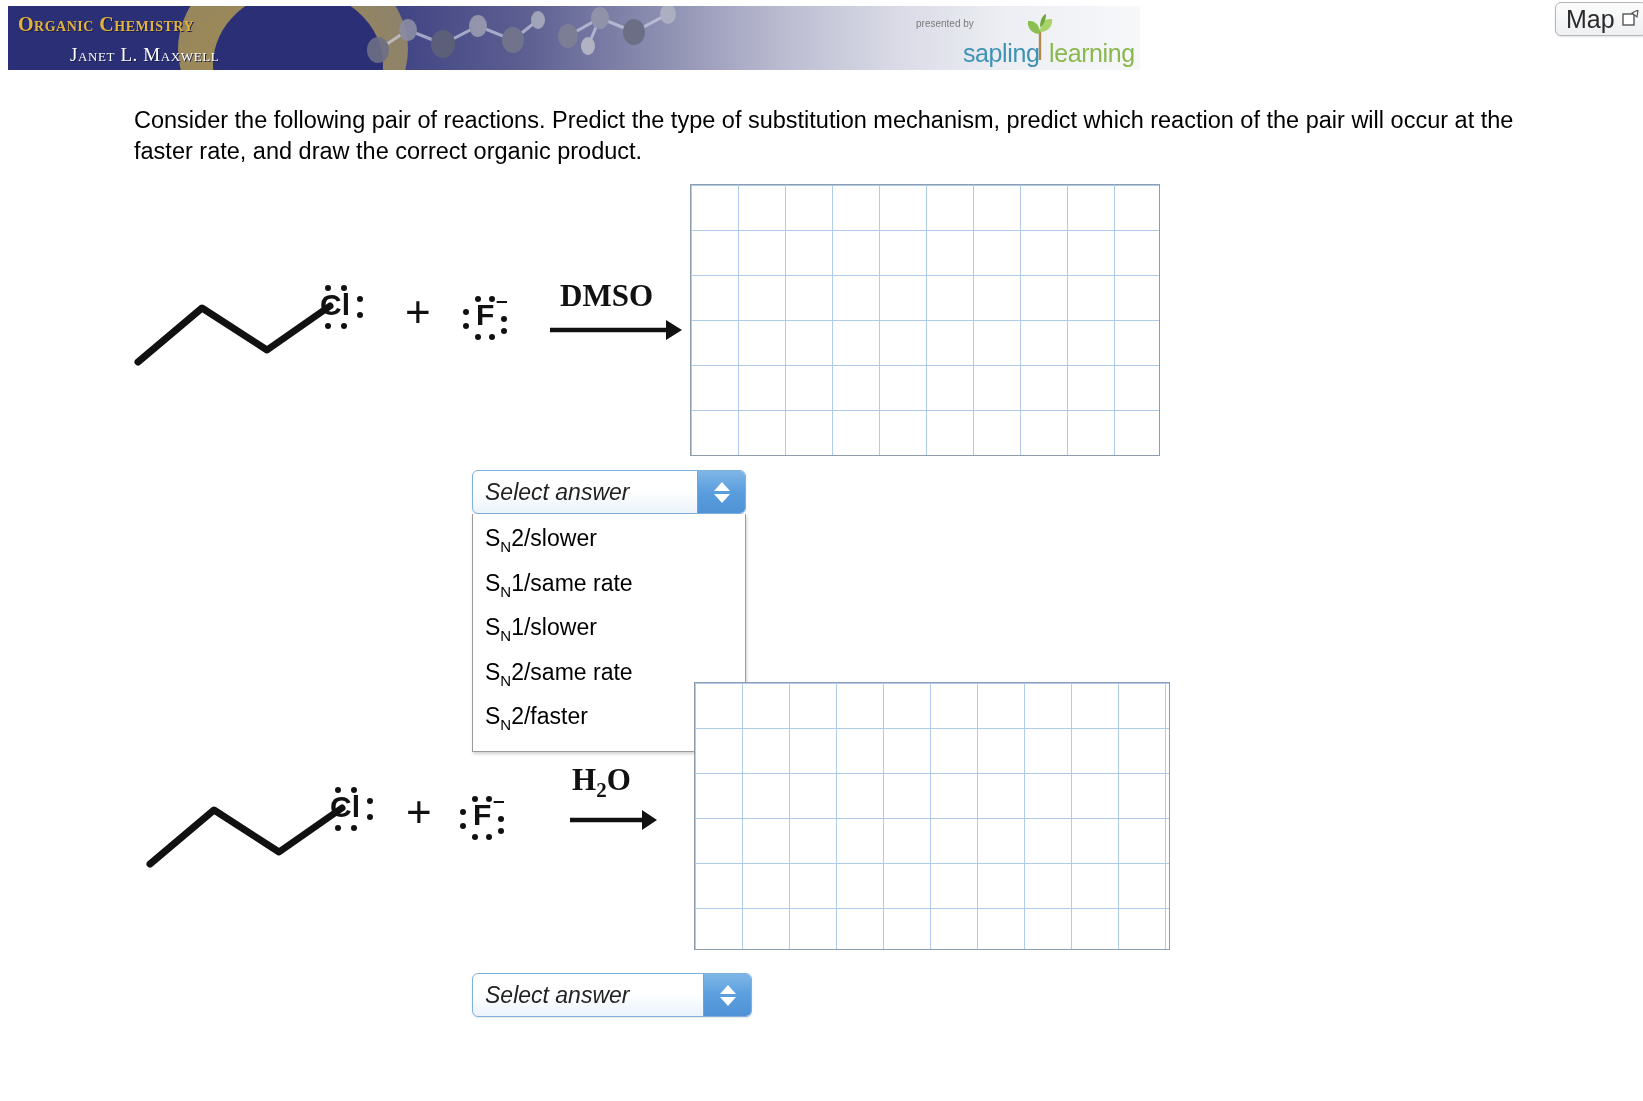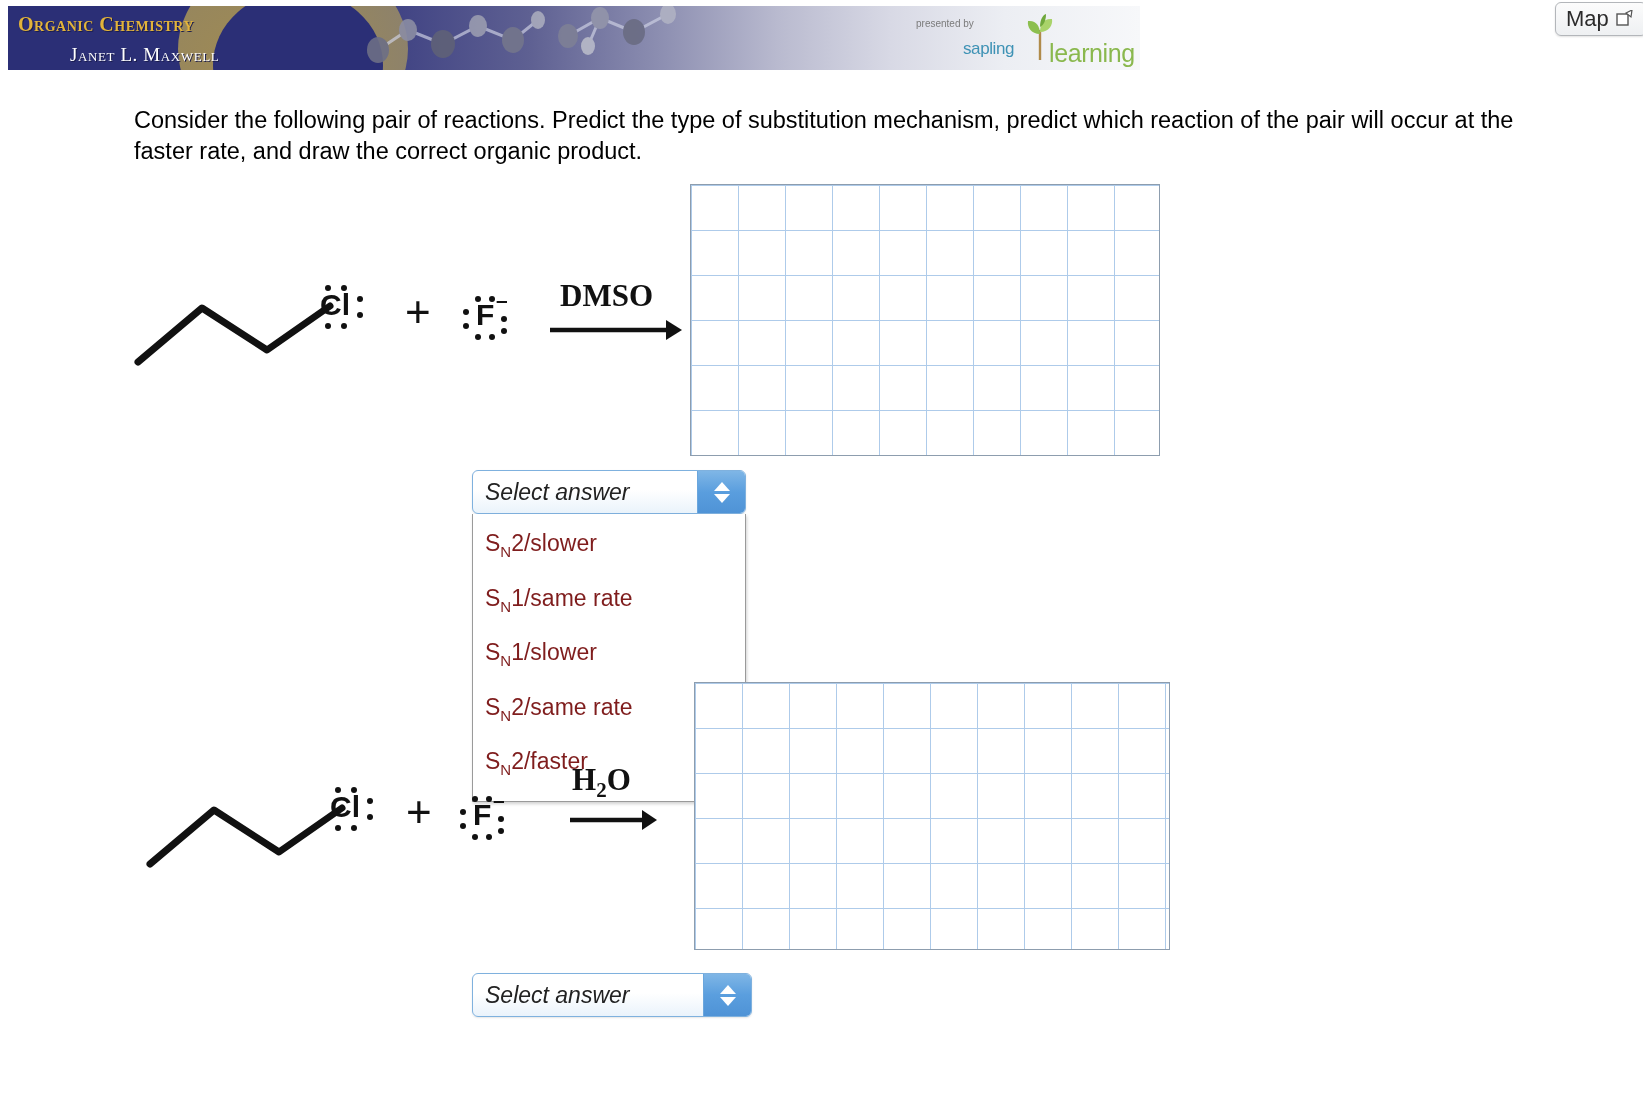--- a/index.html
+++ b/index.html
@@ -57,39 +57,39 @@
     text-shadow: 1px 1px 0 #1a1c4d;
     white-space: nowrap;
     text-align: right;
   }
   .presented {
     position: absolute; left: 908px; top: 12px;
     color: #7b7b7b; font-size: 10px; white-space: nowrap;
   }
   .sapling-word {
     position: absolute; left: 955px; top: 33px;
-    font-size: 17px; color: #3e92b5; white-space: nowrap; letter-spacing: -.4px; text-align: center;
+    font-size: 25px; color: #3e92b5; white-space: nowrap; letter-spacing: -.4px; text-align: center;
   }
   .learning-word {
     position: absolute; left: 1041px; top: 33px;
     font-size: 25px; color: #8ab84e; white-space: nowrap; letter-spacing: -.4px;
   }
   .sapling-icon { position:absolute; left: 1017px; top: 8px; width: 30px; height: 48px; }
 
   
   .map-btn {
     position: absolute; right: -4px; top: 2px;
     width: 92px; height: 34px;
     background: linear-gradient(180deg,#fcfcfc 0%, #eef0f2 100%);
     border: 1px solid #b3b6ba;
     border-radius: 6px;
     display: flex; align-items: center; padding-left: 10px; gap: 6px;
     box-shadow: 0 1px 2px rgba(0,0,0,.12);
   }
-  .map-btn-label { font-size: 22px; color: #2b2b2b; line-height: 1; }
+  .map-btn-label { font-size: 25px; color: #2b2b2b; line-height: 1; }
   .map-glyph { width: 18px; height: 18px; position: relative; }
 
   
   .prompt {
     position: absolute; left: 118px; top: 105px;
     width: 1420px;
     font-size: 23.5px; line-height: 31px; color: #000; margin-left: 16px;
   }
 
   
@@ -152,23 +152,23 @@
 
   .options-panel {
     position: absolute;
     background: #ffffff;
     border: 1px solid #9a9a9a;
     border-top: none;
     box-shadow: 1px 2px 3px rgba(0,0,0,.18);
     padding: 6px 0 8px 0;
   }
   .option-item {
-    font-size: 23px; color: #7f1d1d;
+    font-size: 23px; color: #000000;
     padding: 6px 0 6px 12px;
-    line-height: 34px;
+    line-height: 24px;
     white-space: nowrap;
   }
   .option-item sub { font-size: 15px; }
 </style>
 </head>
 <body>
 
 <div id="page">
 
   <div class="banner">

